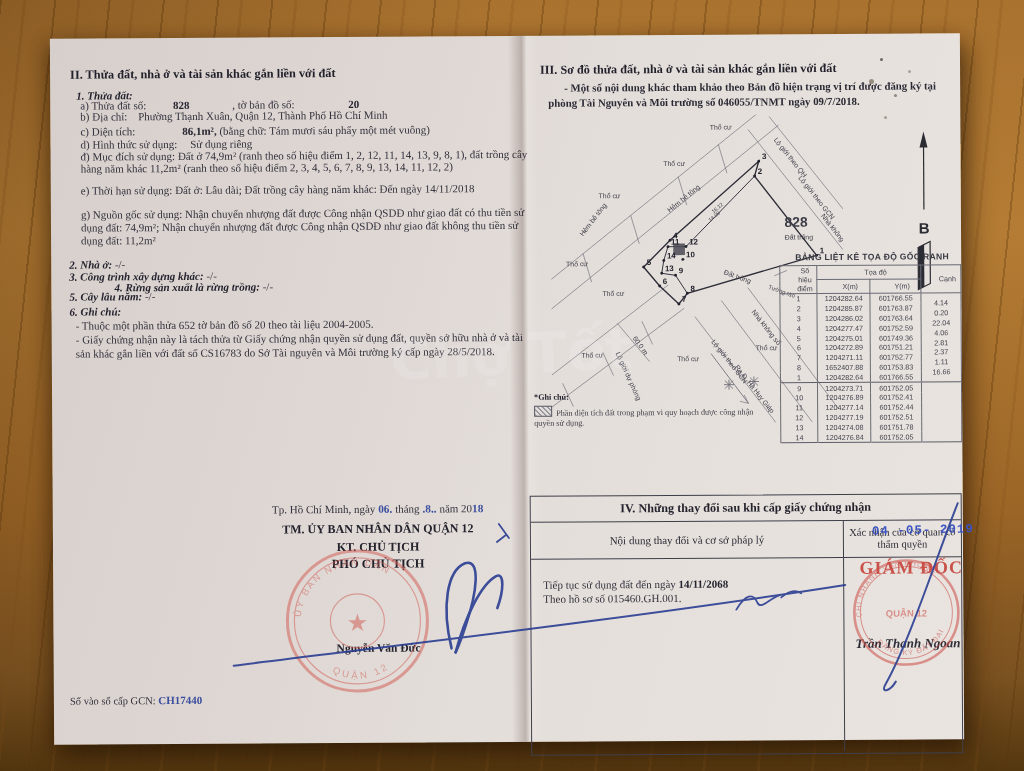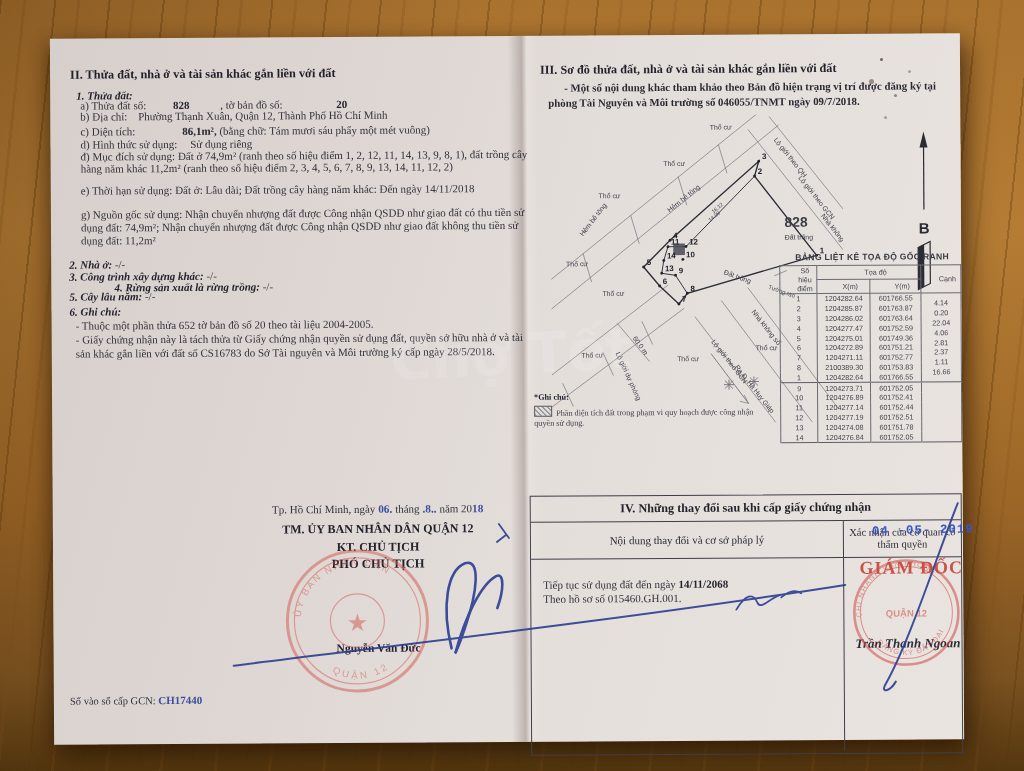--- a/index.html
+++ b/index.html
@@ -84,21 +84,21 @@
 <div class="photo">
   <div class="paper">
     <div class="fold"></div>
 
     <div class="ppos txt" id="l-h2">II. Thửa đất, nhà ở và tài sản khác gắn liền với đất</div>
     <div class="ppos txt" id="l-item1"><span class="bi">1. Thửa đất:</span></div>
 
     <div class="ppos txt" id="l-a">
       <span>a) Thửa đất số:</span>
       <span class="b" style="margin-left:24px;">828</span>
-      <span style="margin-left:28px;">, tờ bản đồ số:</span>
+      <span style="margin-left:40px;">, tờ bản đồ số:</span>
       <span class="b" style="margin-left:51px;">20</span>
     </div>
     <div class="ppos txt" id="l-b">
       <span>b) Địa chỉ:</span>
       <span style="margin-left:8px;">Phường Thạnh Xuân, Quận 12, Thành Phố Hồ Chí Minh</span>
     </div>
     <div class="ppos txt" id="l-c">
       <span>c) Diện tích:</span>
       <span class="b" style="margin-left:44px;">86,1m²,</span>
       <span>(bằng chữ: Tám mươi sáu phẩy một mét vuông)</span>
@@ -296,21 +296,21 @@
             <td class="edge"><span>2.37</span></td>
           </tr>
           <tr>
             <td>7</td>
             <td>1204271.11</td>
             <td>601752.77</td>
             <td class="edge"><span>1.11</span></td>
           </tr>
           <tr>
             <td>8</td>
-            <td>2100389.30</td>
+            <td>1652407.88</td>
             <td>601753.83</td>
             <td class="edge"><span>16.66</span></td>
           </tr>
           <tr>
             <td>1</td>
             <td>1204282.64</td>
             <td>601766.55</td>
             <td class="edge"><span></span></td>
           </tr>
         </tbody>

